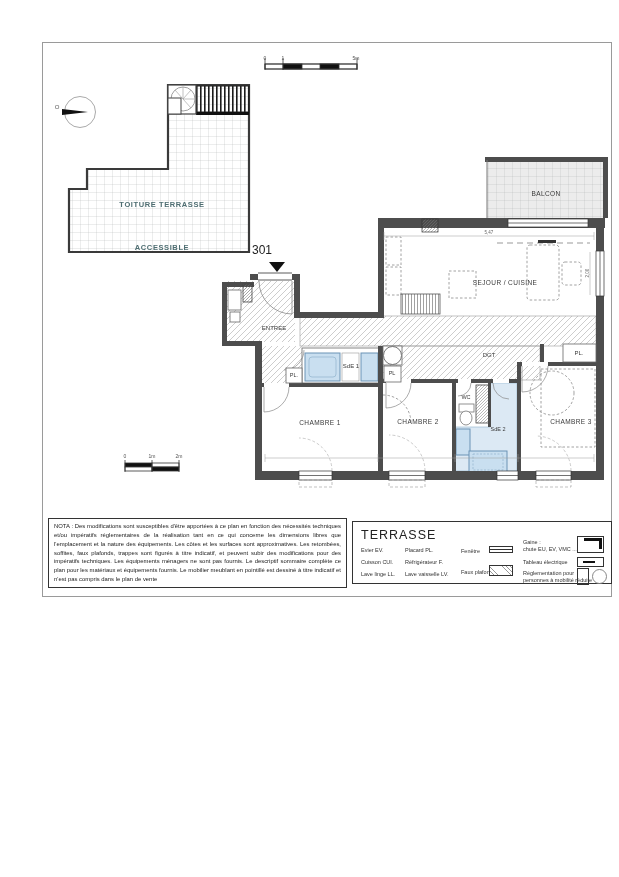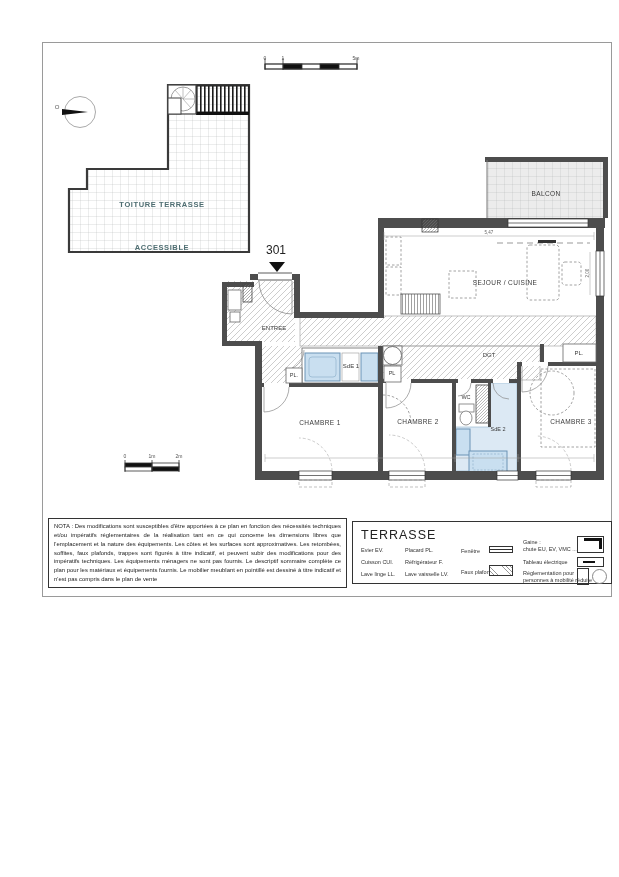--- a/index.html
+++ b/index.html
@@ -245,21 +245,21 @@
     <line x1="594" y1="454" x2="594" y2="462"></line>
   </g>
 
   <g>
     <polygon points="269,262 285,262 277,272" fill="#111"></polygon>
   </g>
 </svg>
 
 <div class="lbl terr" style="left:162px;top:205px;">TOITURE TERRASSE</div>
 <div class="lbl terr" style="left:162px;top:216px;margin-top:32px;">ACCESSIBLE</div>
-<div class="lbl unit" style="left:276px;top:250px;">301</div>
+<div class="lbl unit" style="left:262px;top:250px;">301</div>
 <div class="lbl room" style="left:546px;top:194px;">BALCON</div>
 <div class="lbl room" style="left:505px;top:283px;">SEJOUR / CUISINE</div>
 <div class="lbl small" style="left:274px;top:328px;font-size:6px;">ENTREE</div>
 <div class="lbl small" style="left:489px;top:355px;font-size:6px;">DGT</div>
 <div class="lbl small" style="left:579px;top:353px;font-size:6px;">PL.</div>
 <div class="lbl small" style="left:351px;top:366px;font-size:6px;">SdE 1</div>
 <div class="lbl small" style="left:294px;top:376px;">PL.</div>
 <div class="lbl small" style="left:392px;top:374px;">PL</div>
 <div class="lbl small" style="left:466px;top:398px;">WC</div>
 <div class="lbl small" style="left:498px;top:430px;">SdE 2</div>

